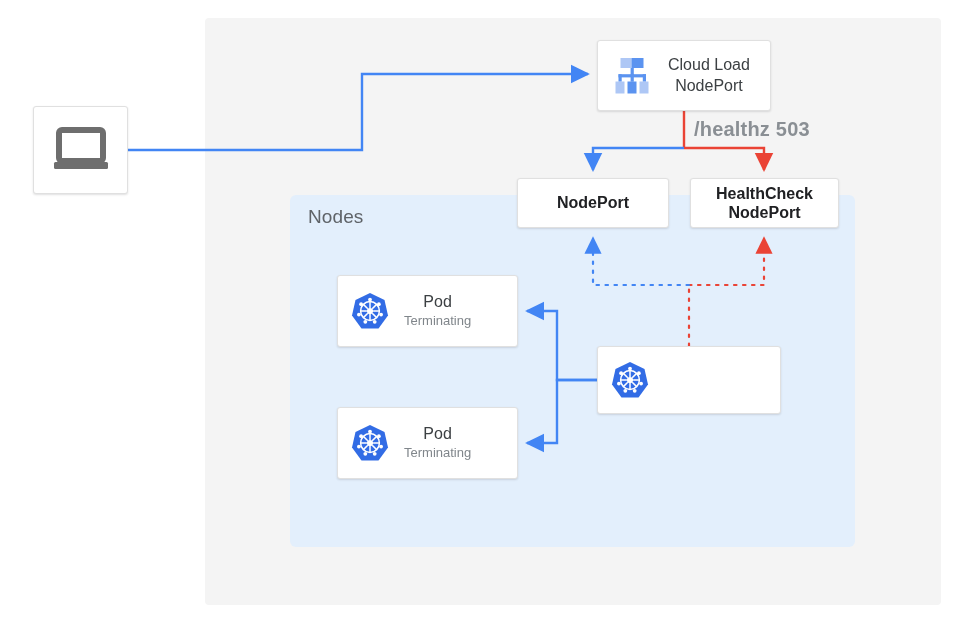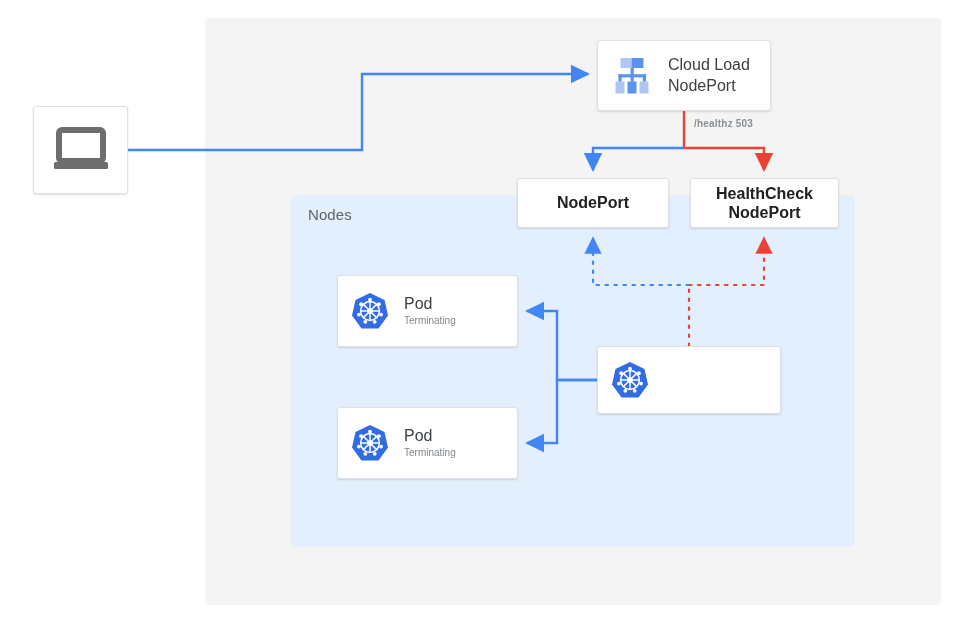--- a/index.html
+++ b/index.html
@@ -30,56 +30,57 @@
     top: 195px;
     width: 565px;
     height: 352px;
     background: #e3effc;
     border-radius: 6px;
   }
   .nodes-label {
     position: absolute;
     left: 308px;
     top: 206px;
-    font-size: 15px;
+    font-size: 19px;
     color: #5f6368;
     letter-spacing: 0.1px;
   }
   .card {
     position: absolute;
     background: #ffffff;
     border: 1px solid #e0e0e0;
     border-radius: 3px;
     box-shadow: 0 1px 2px rgba(60,64,67,0.16);
     box-sizing: border-box;
   }
   .card-row {
     display: flex;
     align-items: center;
     height: 100%;
     padding: 0 12px;
     box-sizing: border-box;
+    text-align: center;
   }
   .card-icon {
     flex: 0 0 auto;
     display: flex;
     align-items: center;
     justify-content: center;
   }
   .card-text {
     margin-left: 14px;
     line-height: 1.28;
   }
   .t-title {
     font-size: 16px;
     color: #3c4043;
     white-space: nowrap;
   }
   .t-sub {
-    font-size: 10px;
+    font-size: 13px;
     color: #80868b;
     white-space: nowrap;
   }
   .card-center {
     display: flex;
     align-items: center;
     justify-content: center;
     text-align: center;
     height: 100%;
     font-size: 16px;
@@ -93,21 +94,21 @@
   #nodeport-card   { left: 517px; top: 178px; width: 152px; height: 50px; }
   #hcnodeport-card { left: 690px; top: 178px; width: 149px; height: 50px; }
   #pod1-card   { left: 337px; top: 275px; width: 181px; height: 72px; }
   #pod2-card   { left: 337px; top: 407px; width: 181px; height: 72px; }
   #kproxy-card { left: 597px; top: 346px; width: 184px; height: 68px; }
 
   .healthz-label {
     position: absolute;
     left: 694px;
     top: 118px;
-    font-size: 10px;
+    font-size: 20px;
     font-weight: bold;
     color: #8a8f94;
     white-space: nowrap;
     letter-spacing: 0.2px;
   }
   svg.wires {
     position: absolute;
     left: 0;
     top: 0;
     width: 965px;

